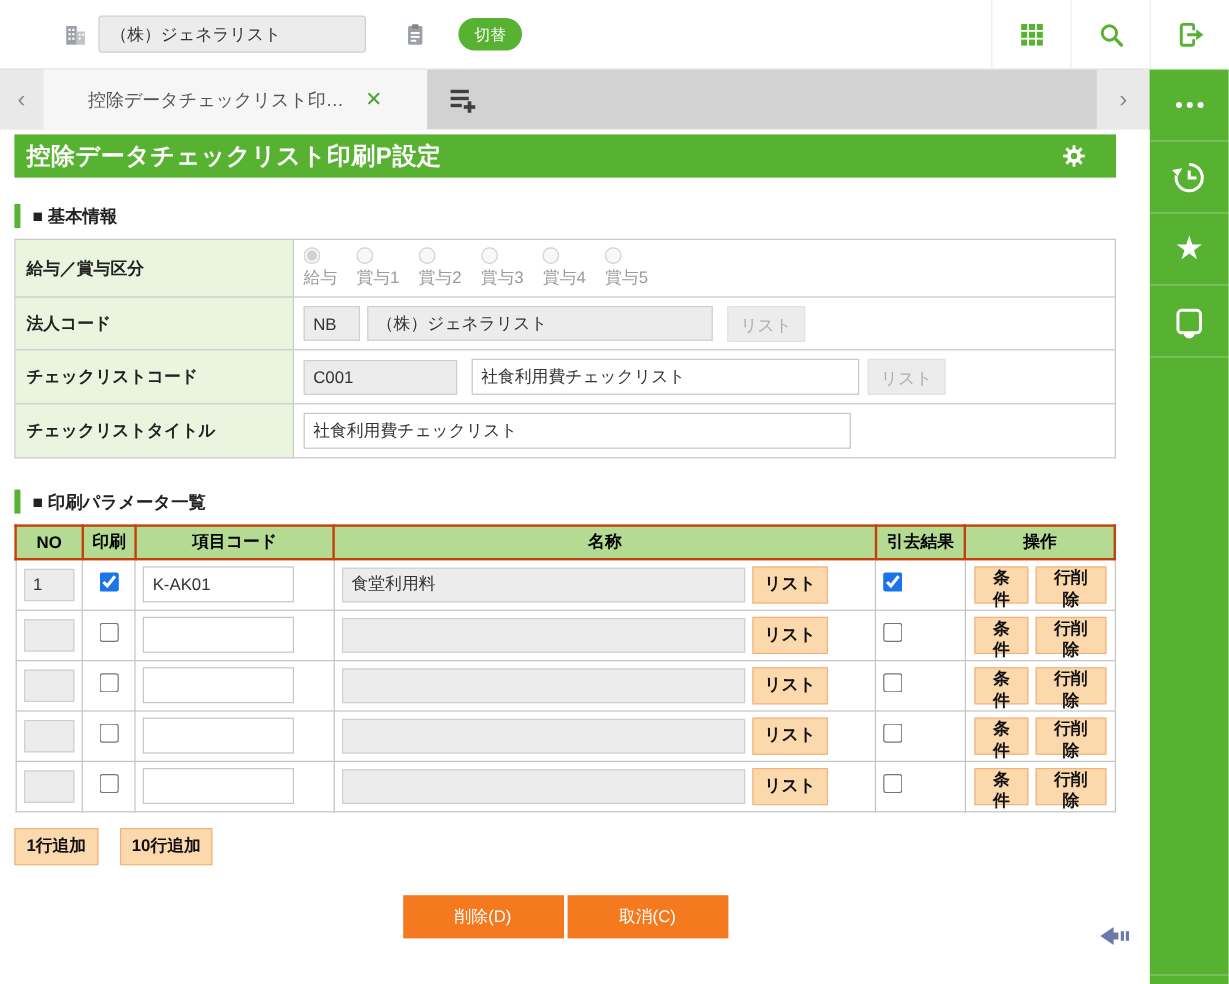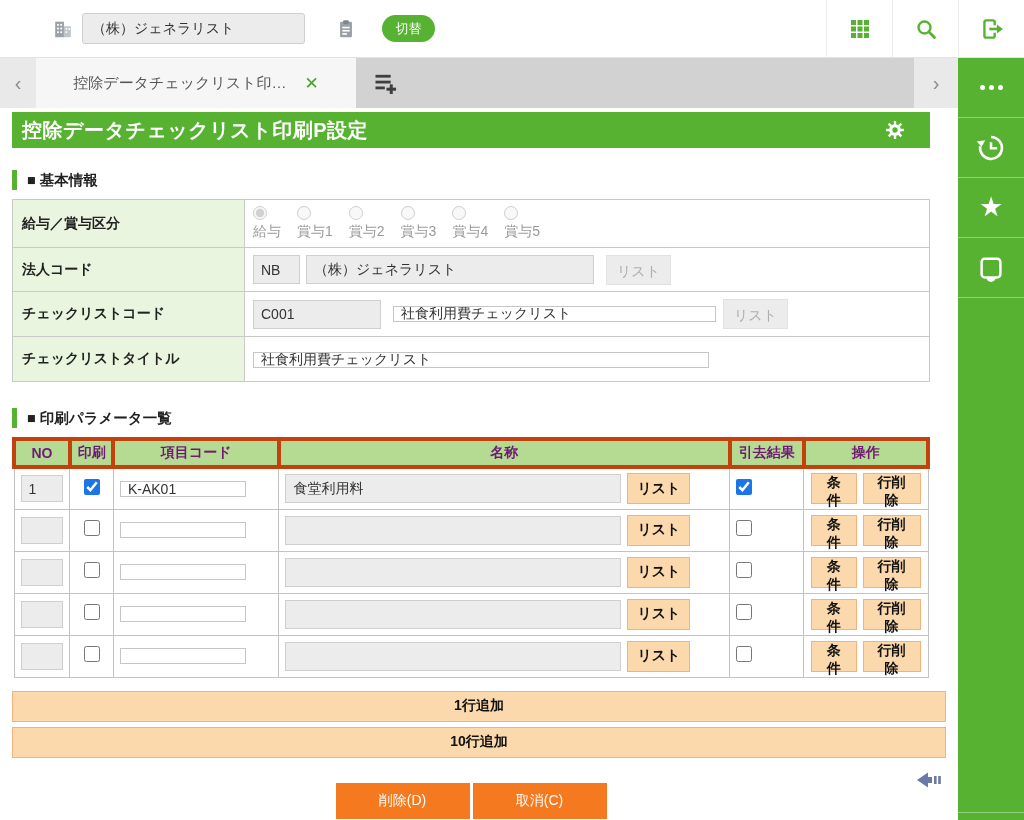--- a/index.html
+++ b/index.html
@@ -40,36 +40,36 @@
   .form-table td { border:1px solid #c9c9c9; vertical-align:middle; }
   .form-table td.lbl { width:232px; background:#e9f5de; padding:0 0 0 9px; font-size:14px; font-weight:bold; color:#222; }
   .form-table td.val { padding:6px 8px; font-size:14px; }
   .rowA td { height:36px; } .rowB td { height:44px; } .rowC td { height:45px; } .rowD td { height:45px; }
 
   .radio-group { display:flex; align-items:center; gap:16px; color:#9a9a9a; font-size:14px; }
   .radio-opt { display:flex; align-items:flex-start; gap:3px;flex-direction:column; }
   .radio-opt input { width:14px; height:14px; }
 
   input.gray { background:#ececec; border:1px solid #cfcfcf; height:29px; font-size:14px; color:#333; padding:0 7px; font-family:inherit; }
-  input.white { background:#fff; border:1px solid #c6c6c6; height:16px; font-size:14px; color:#333; padding:0 7px; font-family:inherit; }
+  input.white { background:#fff; border:1px solid #c6c6c6; height:30px; font-size:14px; color:#333; padding:0 7px; font-family:inherit; }
   .btn-list-disabled { display:inline-block; height:30px; line-height:30px; padding:0 10px; background:#ececec; color:#aeaeae; font-size:14px; border:1px solid #e2e2e2; }
   .inline { display:flex; align-items:center; }
 
   
   .param-table { width:918px; }
-  .param-table th { background:#b5db93; border:4px solid #c2410c; height:28px; font-size:14px; font-weight:bold; color:#701a75; text-align:center; }
+  .param-table th { background:#b5db93; border:2px solid #c2410c; height:28px; font-size:14px; font-weight:bold; color:#000000; text-align:center; }
   .param-table td { border:1px solid #c3c3c3; height:42px; vertical-align:middle; background:#fff; }
   .c-no { width:56px; } .c-print { width:44px; } .c-code { width:166px; } .c-name { width:452px; } .c-result { width:75px; } .c-op { width:125px; }
   .td-pad { padding:0 6px; }
   .chk { width:16px; height:16px; accent-color:#1b74e8; cursor:pointer; }
   .peach-btn { background:#fcd9ad; border:1px solid #f2b279; color:#111; font-size:14px; font-weight:bold; height:31px; padding:0 9px; cursor:pointer; font-family:inherit; }
   .name-cell { display:flex; align-items:center; padding:0 6px; gap:6px; }
   .op-cell { display:flex; align-items:center; padding:0 7px; gap:6px; }
 
-  .addrow { margin-top:13px; display:flex; gap:5px;flex-direction:column; }
+  .addrow { margin-top:13px; display:flex; gap:18px; }
   .actions { margin-top:25px; width:918px; display:flex; justify-content:center; gap:3px; }
   .orange-btn { width:134px; height:36px; background:#f5791f; border:none; color:#fff; font-size:14px; cursor:pointer; font-family:inherit; }
 
   .collapse-handle { position:absolute; left:916px; top:662px; cursor:pointer; }
 
   
   .sidebar { width:66px; background:#56b230; display:flex; flex-direction:column; }
   .side-item { height:60px; display:flex; align-items:center; justify-content:center; border-bottom:1px solid rgba(255,255,255,.38); cursor:pointer; }
   .side-spacer { flex:1; }
   .side-foot { height:8px; border-top:1px solid rgba(255,255,255,.38); }

